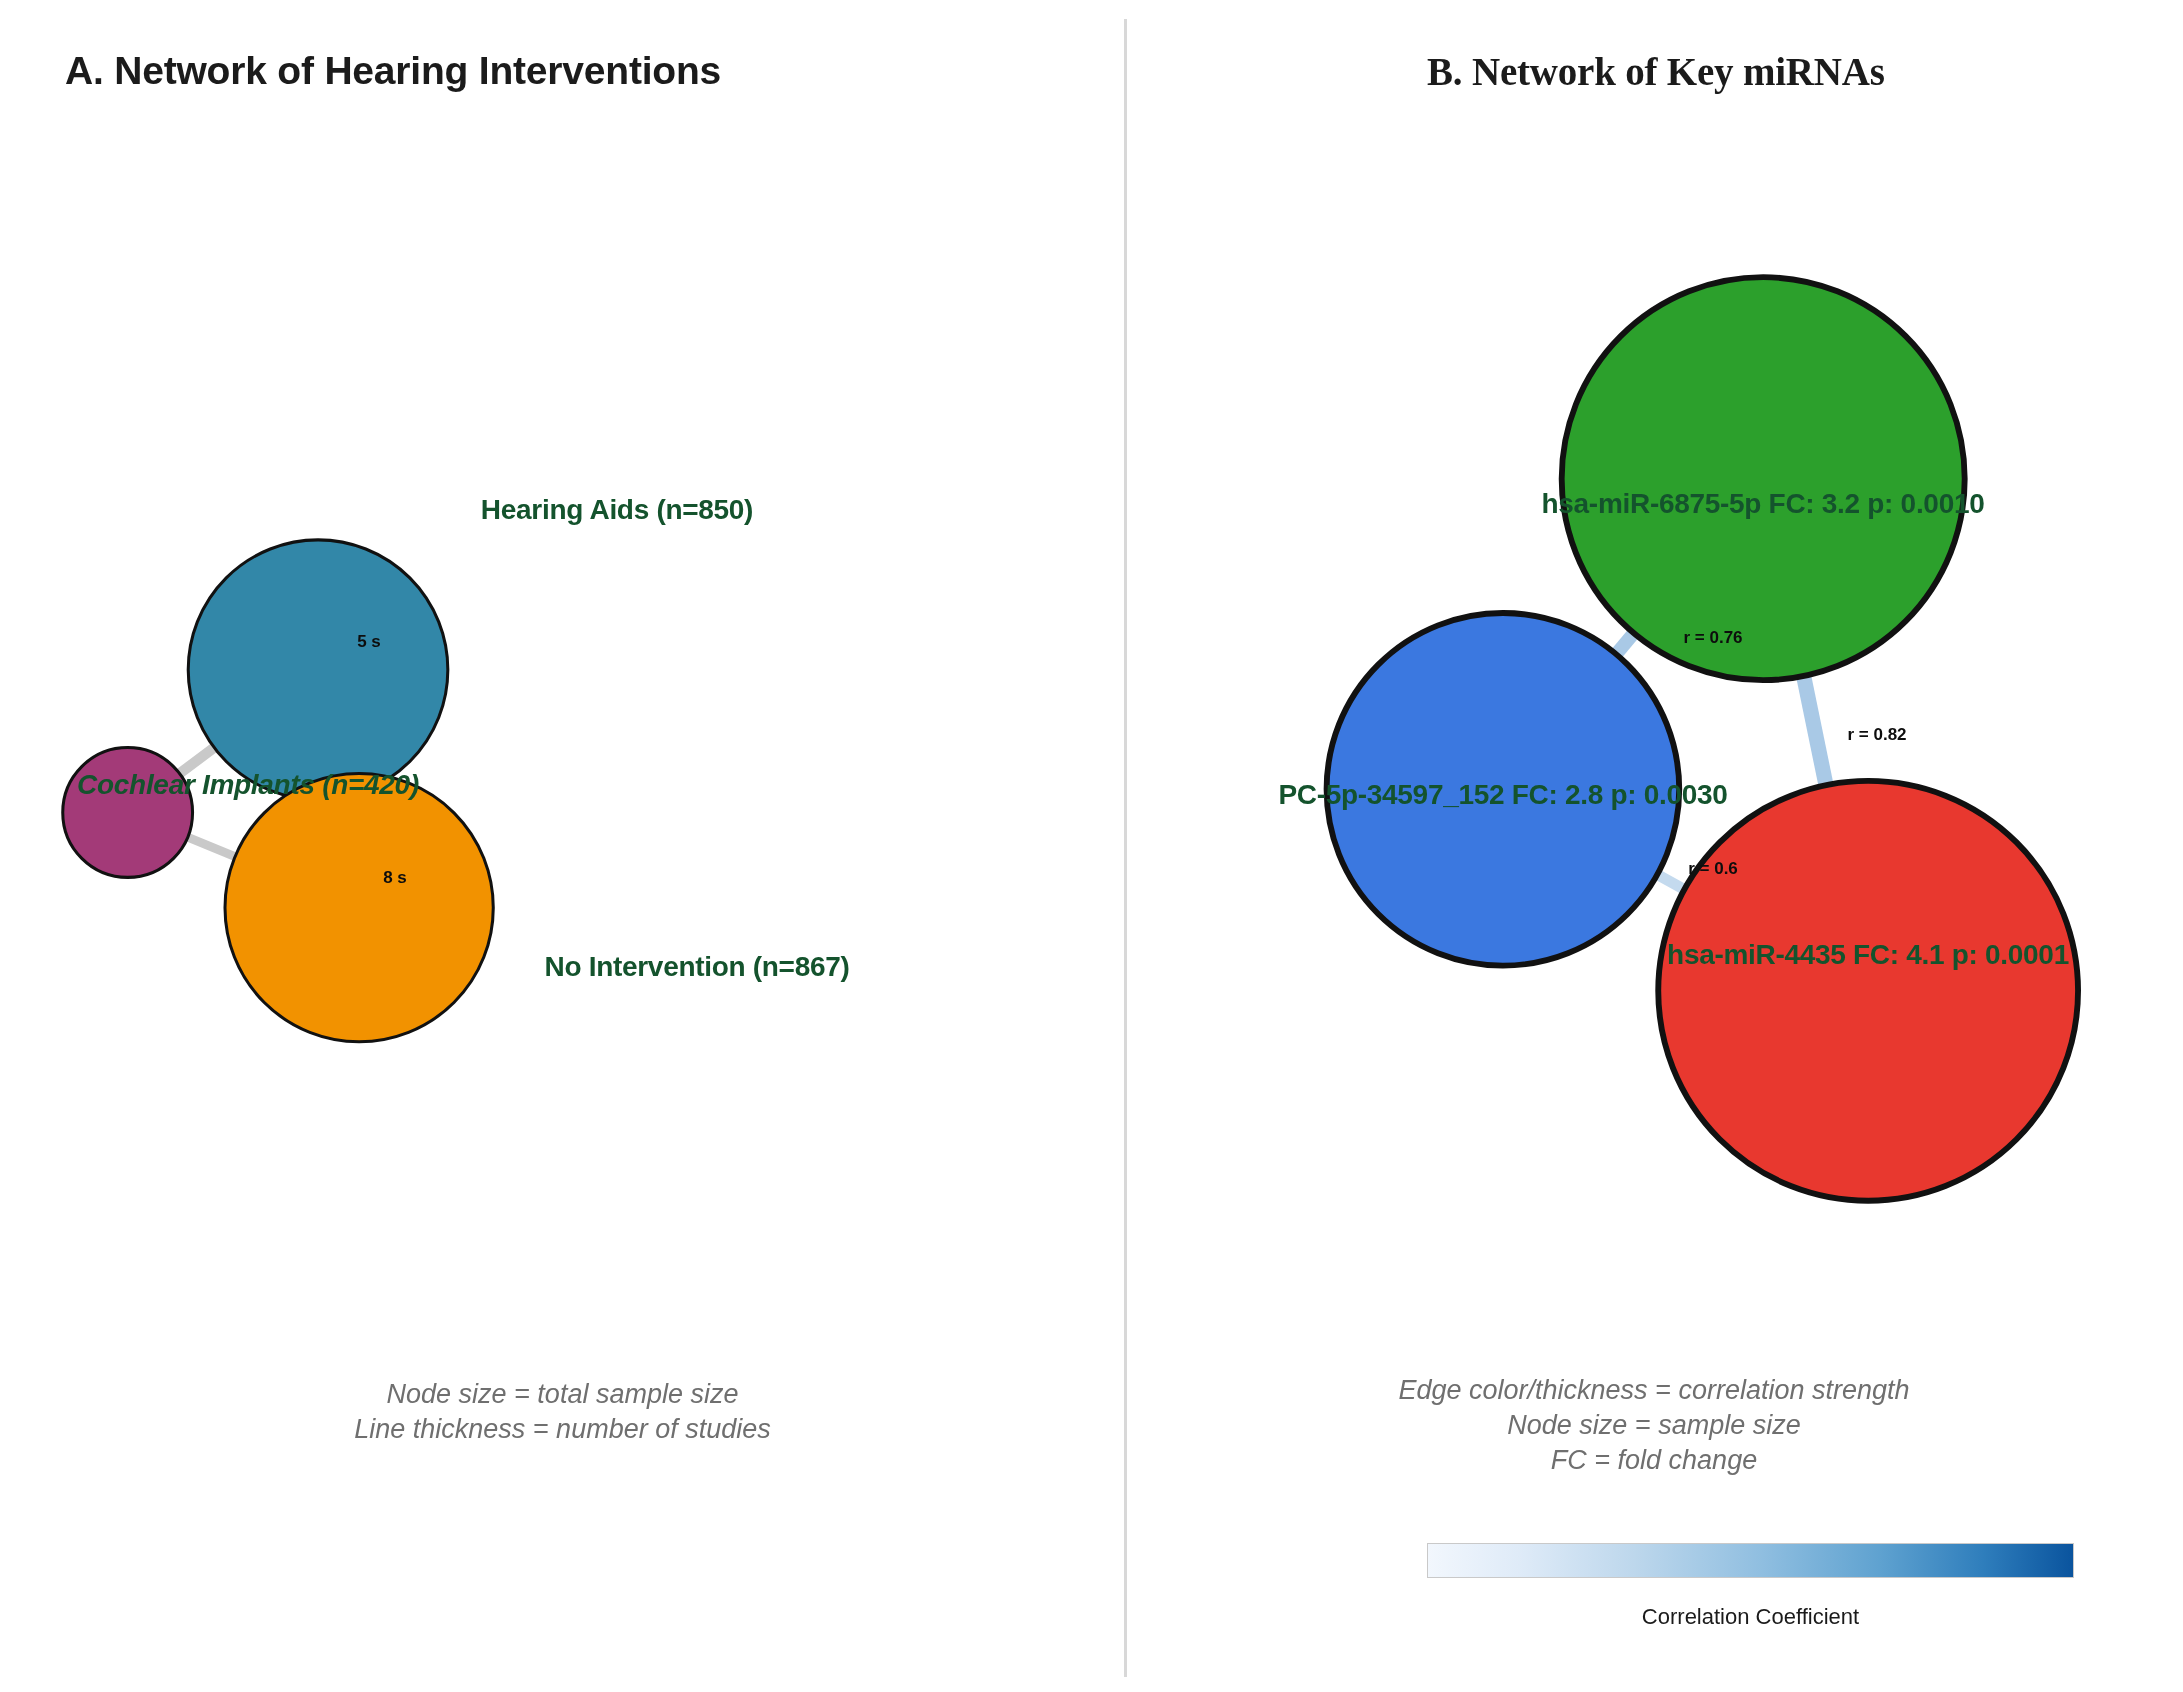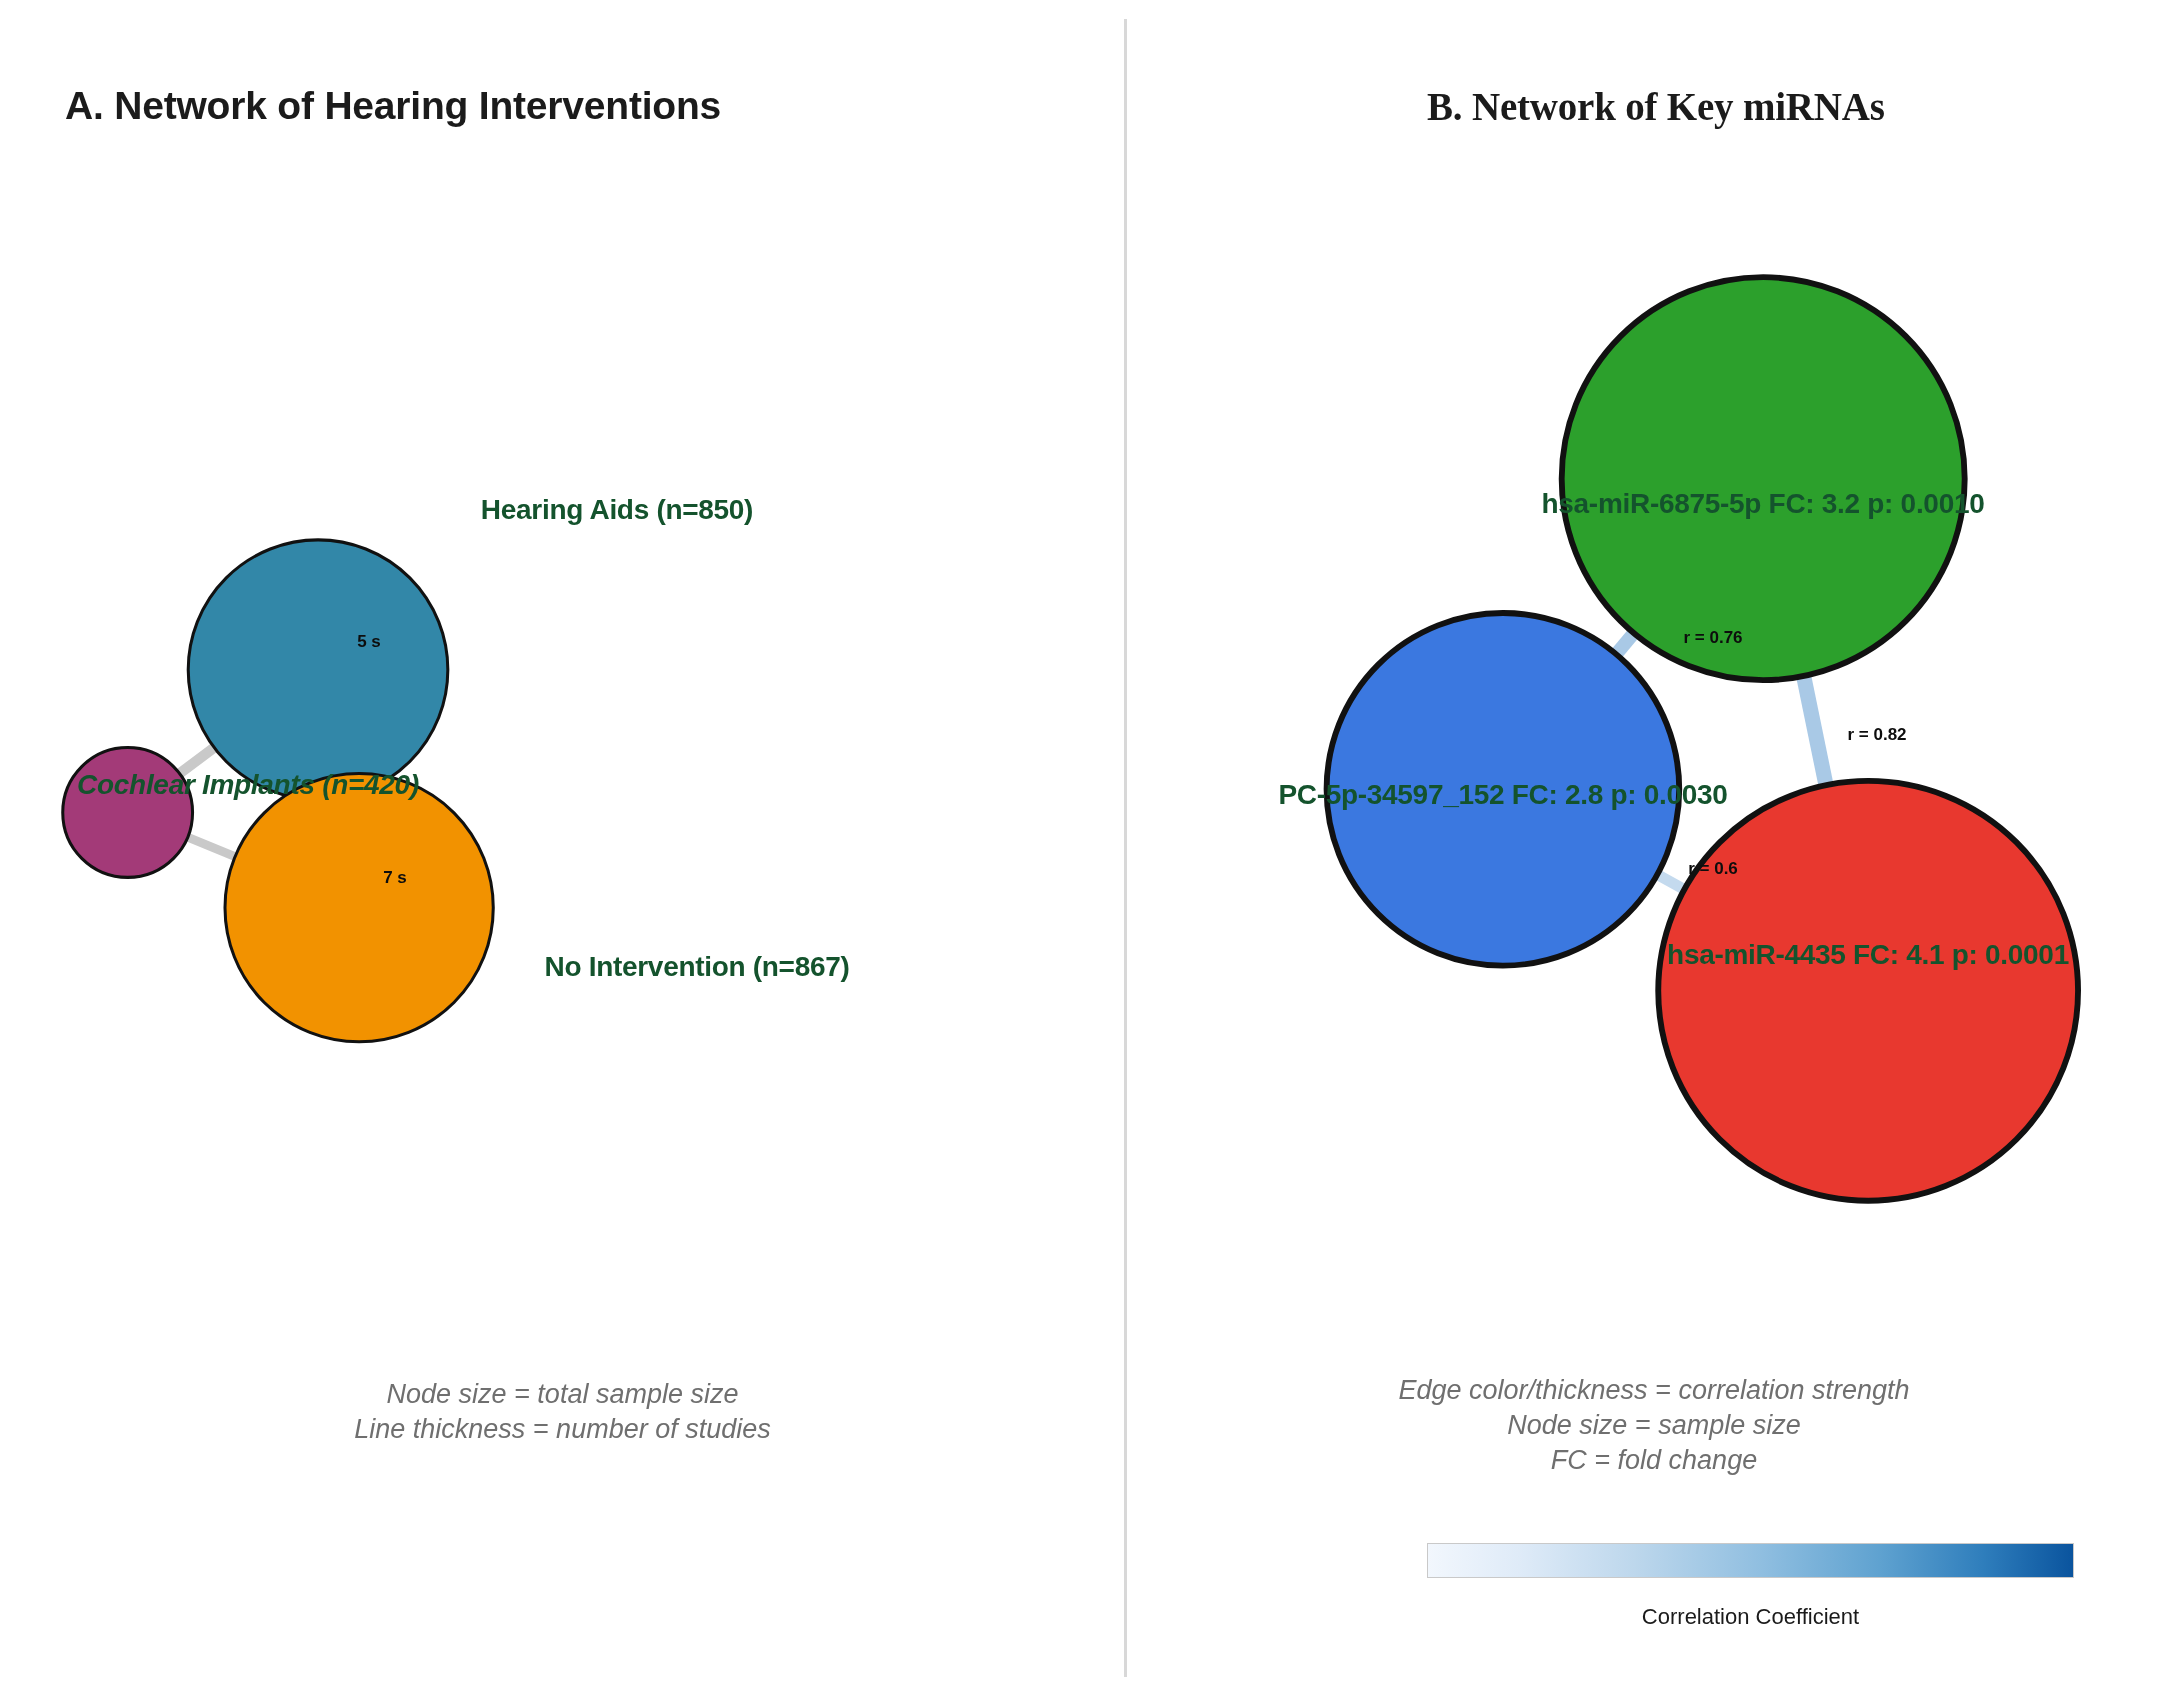--- a/index.html
+++ b/index.html
@@ -36,21 +36,20 @@
     background: #d8d8d8;
   }
 
   .panel-title {
     position: absolute;
     font-size: 39px;
     font-weight: bold;
     color: #1b1b1b;
     letter-spacing: -0.2px;
     white-space: nowrap;
-    margin-top: 35px;
   }
   .title-a { left: 65px; top: 49px; }
   .title-b { left: 1428px; top: 49px; }
 
   .net {
     position: absolute;
     left: 0;
     top: 0;
     width: 100%;
     height: 100%;
@@ -121,21 +120,21 @@
 
       <line x1="295" y1="930" x2="735" y2="600" stroke="#c9c9c9" stroke-width="24"></line>
       <line x1="295" y1="930" x2="830" y2="1150" stroke="#c9c9c9" stroke-width="20"></line>
 
       <circle cx="735" cy="600" r="300" fill="#3287a8" stroke="#111111" stroke-width="7"></circle>
       <circle cx="830" cy="1150" r="310" fill="#f29200" stroke="#111111" stroke-width="7"></circle>
       <circle cx="295" cy="930" r="150" fill="#a33a78" stroke="#111111" stroke-width="7"></circle>
     </svg>
 
     <div class="edge-label" style="left:369px; top:642px;">5 s</div>
-    <div class="edge-label" style="left:395px; top:878px;">7 s</div>
+    <div class="edge-label" style="left:395px; top:878px;">8 s</div>
 
     <div class="node-label" style="left:617px; top:510px;">Hearing Aids (n=850)</div>
     <div class="node-label" style="left:248px; top:785px;font-style:italic;">Cochlear Implants (n=420)</div>
     <div class="node-label" style="left:697px; top:967px;">No Intervention (n=867)</div>
 
     <div class="caption caption-a">
       <div>Node size = total sample size</div>
       <div>Line thickness = number of studies</div>
     </div>
   </div>

